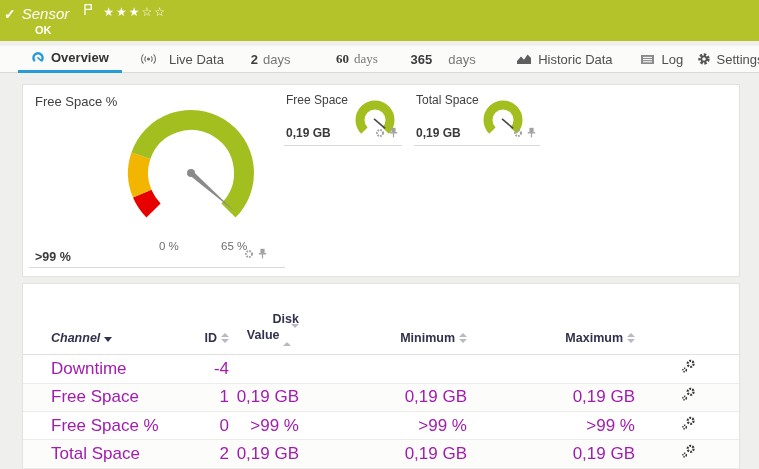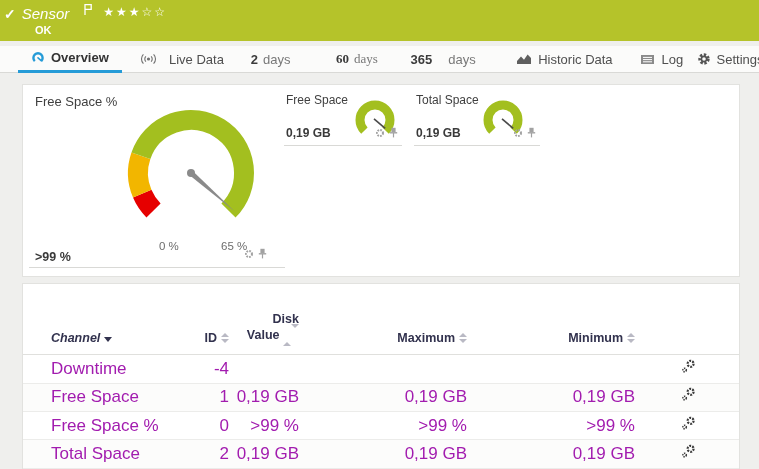--- a/index.html
+++ b/index.html
@@ -244,28 +244,28 @@
           </span>
       </div>
       <div class="hcell">
         <span class="hlast">
           <span>Disk</span><br>
           <span>Value</span>
           <span class="sort arr"><i class="up"></i><i class="dn"></i></span>
         </span>
       </div>
       <div class="hcell">
-        <span>Maximum</span>
+        <span>Minimum</span>
         <span class="sort">
             <i class="up"></i>
             <i class="dn"></i>
           </span>
       </div>
       <div class="hcell">
-        <span>Minimum</span>
+        <span>Maximum</span>
         <span class="sort">
             <i class="up"></i>
             <i class="dn"></i>
           </span>
       </div>
       <div></div>
     </div>
 
     <div class="tgrid trow">
       <div>Downtime</div>

